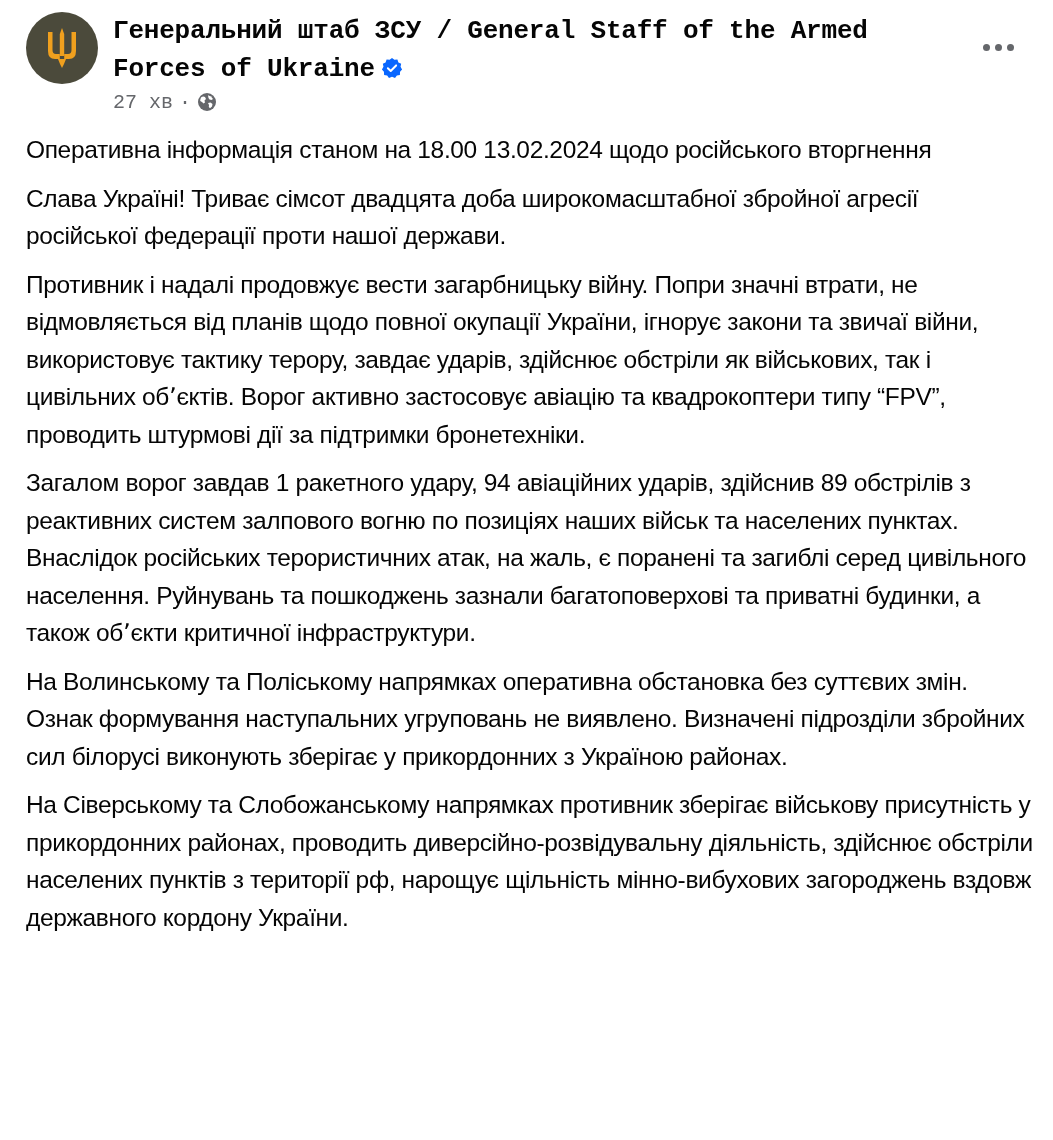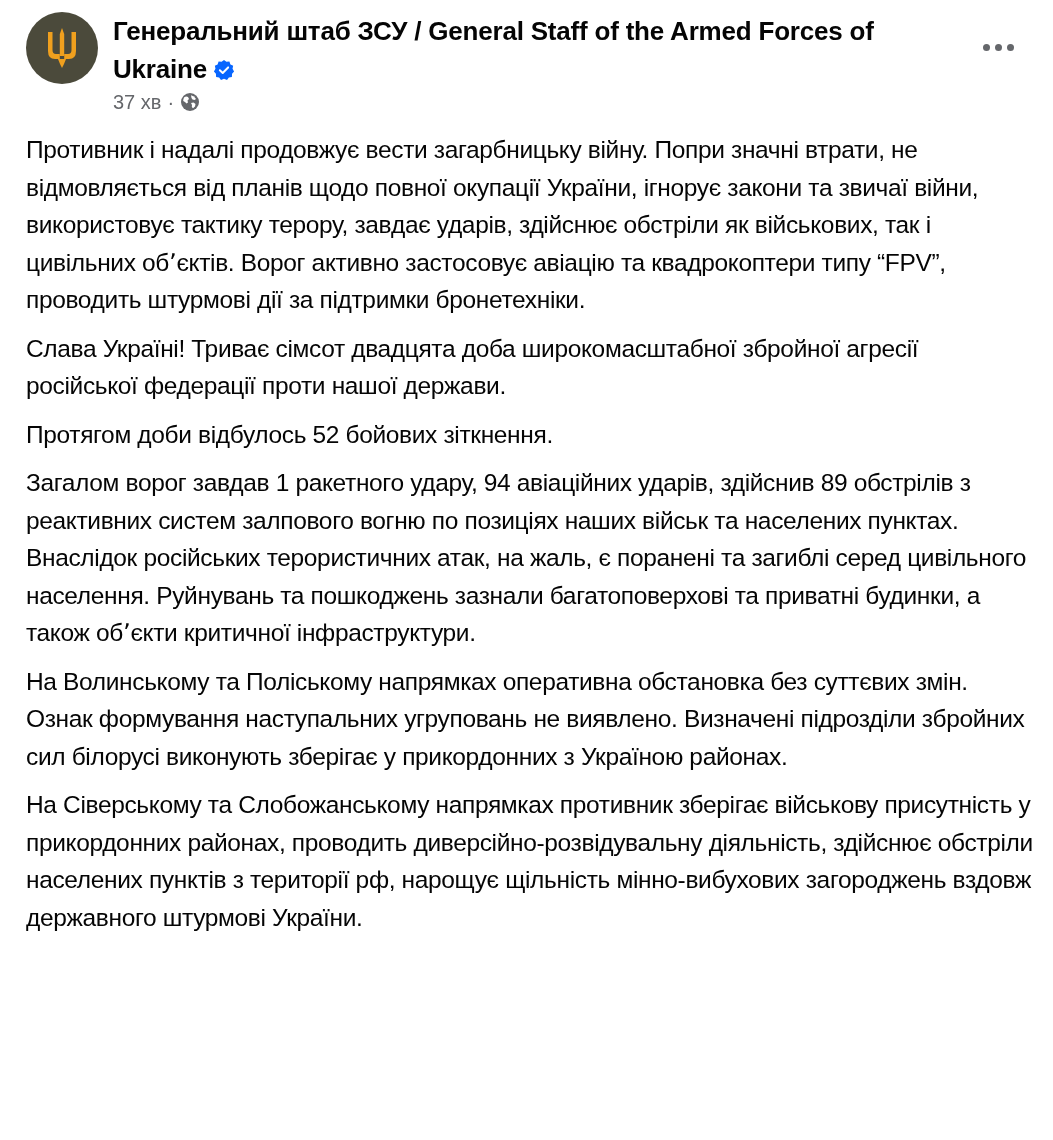--- a/index.html
+++ b/index.html
@@ -14,20 +14,21 @@
       font-family: "Liberation Sans", "DejaVu Sans", sans-serif;
       color: #050505;
       position: relative;
     }
     .post-header {
       position: absolute;
       left: 0;
       top: 0;
       width: 999px;
       height: 120px;
+      font-family: Liberation Mono, monospace;
     }
     .avatar {
       position: absolute;
       left: 26px;
       top: 12px;
       width: 72px;
       height: 72px;
       border-radius: 50%;
       background: #4b4a3b;
       display: flex;
@@ -129,39 +130,39 @@
     </div>
 
     <div class="author-block">
       <div class="author-name"><span>Генеральний штаб ЗСУ / General Staff of the Armed Forces of Ukraine</span><svg class="verified-icon" viewBox="0 0 24 24" xmlns="http://www.w3.org/2000/svg">
           <path fill="#0866ff" d="M12 1 L14.6 3.1 L17.9 2.7 L19 5.9 L22 7.4 L21.3 10.7 L23 13.6 L20.8 16.1 L20.6 19.5 L17.3 20.1 L15.3 22.8 L12 21.6 L8.7 22.8 L6.7 20.1 L3.4 19.5 L3.2 16.1 L1 13.6 L2.7 10.7 L2 7.4 L5 5.9 L6.1 2.7 L9.4 3.1 Z"></path>
           <path fill="none" stroke="#ffffff" stroke-width="2.2" stroke-linecap="round" stroke-linejoin="round" d="M7.5 12.3 L10.6 15.2 L16.5 9.2"></path>
         </svg></div>
     </div>
 
     <div class="meta-row">
-      <span class="meta-time">37 хв</span>
+      <span class="meta-time">27 хв</span>
       <span class="meta-dot">·</span>
       <svg class="globe-icon" viewBox="0 0 20 20" xmlns="http://www.w3.org/2000/svg">
         <circle cx="10" cy="10" r="9" fill="#65676b"></circle>
         <path fill="#ffffff" d="M4 5.5 Q6 4 8 5 L9 7 L7.5 8.5 L8 10.5 L6.5 11.5 L5 10 L3.2 9 Q3.2 7 4 5.5 Z"></path>
         <path fill="#ffffff" d="M11 3.3 Q14.5 4 16 7 L14.5 8 L12.5 7.5 L11.5 6 Z"></path>
         <path fill="#ffffff" d="M11 11 L13.5 10.5 L15.5 12 L15 14.5 L13 16.3 L11.8 15 L12 13 Z"></path>
       </svg>
     </div>
 
     <div class="more-button">
       <span class="dot"></span>
       <span class="dot"></span>
       <span class="dot"></span>
     </div>
   </div>
 
   <div class="post-body">
+    <p>Оперативна інформація станом на 18.00 13.02.2024 щодо російського вторгнення</p>
+    <p>Слава Україні! Триває сімсот двадцята доба широкомасштабної збройної агресії російської федерації проти нашої держави.</p>
     <p>Противник і надалі продовжує вести загарбницьку війну. Попри значні втрати, не відмовляється від планів щодо повної окупації України, ігнорує закони та звичаї війни, використовує тактику терору, завдає ударів, здійснює обстріли як військових, так і цивільних об՚єктів. Ворог активно застосовує авіацію та квадрокоптери типу “FPV”, проводить штурмові дії за підтримки бронетехніки.</p>
-    <p>Слава Україні! Триває сімсот двадцята доба широкомасштабної збройної агресії російської федерації проти нашої держави.</p>
-    <p>Протягом доби відбулось 52 бойових зіткнення.</p>
     <p>Загалом ворог завдав 1 ракетного удару, 94 авіаційних ударів, здійснив 89 обстрілів з реактивних систем залпового вогню по позиціях наших військ та населених пунктах. Внаслідок російських терористичних атак, на жаль, є поранені та загиблі серед цивільного населення. Руйнувань та пошкоджень зазнали багатоповерхові та приватні будинки, а також об՚єкти критичної інфраструктури.</p>
     <p>На Волинському та Поліському напрямках оперативна обстановка без суттєвих змін. Ознак формування наступальних угруповань не виявлено. Визначені підрозділи збройних сил білорусі виконують зберігає у прикордонних з Україною районах.</p>
-    <p>На Сіверському та Слобожанському напрямках противник зберігає військову присутність у прикордонних районах, проводить диверсійно-розвідувальну діяльність, здійснює обстріли населених пунктів з території рф, нарощує щільність мінно-вибухових загороджень вздовж державного штурмові України.</p>
+    <p>На Сіверському та Слобожанському напрямках противник зберігає військову присутність у прикордонних районах, проводить диверсійно-розвідувальну діяльність, здійснює обстріли населених пунктів з території рф, нарощує щільність мінно-вибухових загороджень вздовж державного кордону України.</p>
   </div>
 
 </div>
 
 </body></html>

